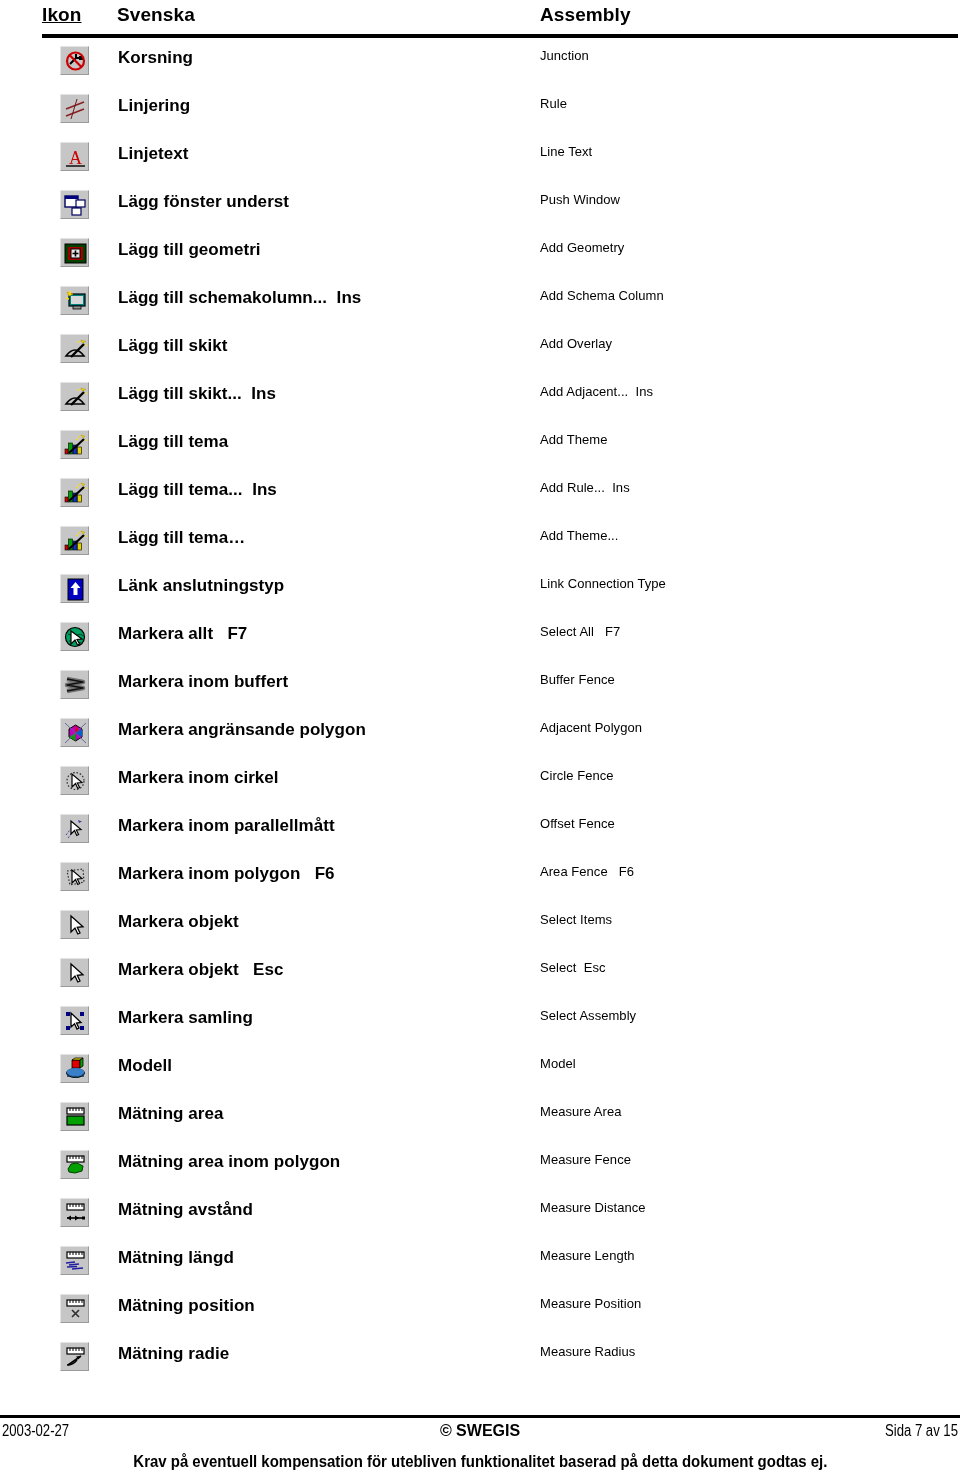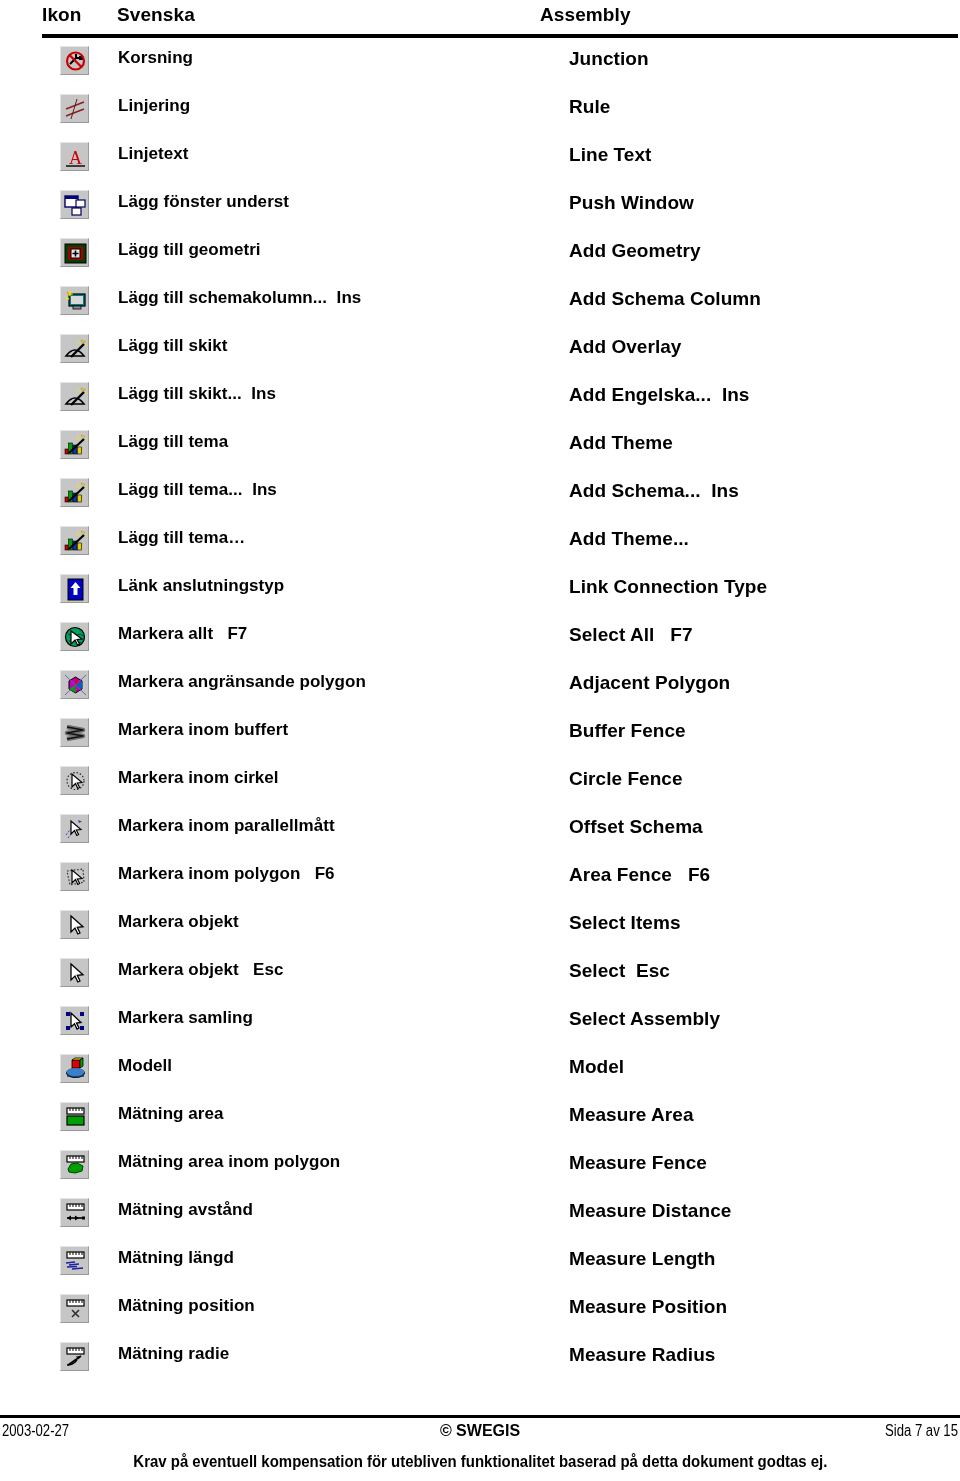--- a/index.html
+++ b/index.html
@@ -31,20 +31,21 @@
     width: 960px;
     height: 40px;
   }
   .hdr-icon {
     position: absolute;
     left: 42px;
     top: 4px;
     font-size: 19px;
     font-weight: bold;
     letter-spacing: 0.1px;
+    text-decoration: underline;
   }
   .hdr-sv {
     position: absolute;
     left: 105px;
     top: 4px;
     font-size: 19px;
     font-weight: bold;
     letter-spacing: 0.1px;
     margin-left: 12px;
   }
@@ -88,24 +89,24 @@
     position: absolute;
     left: 118px;
     top: 4px;
     font-size: 17px;
     font-weight: bold;
     white-space: pre;
     letter-spacing: 0.05px;
   }
   .cell-en {
     position: absolute;
-    left: 569px;
+    left: 540px;
     top: 4px;
-    font-size: 19px;
-    font-weight: bold;
+    font-size: 13px;
+    font-weight: normal;
     white-space: pre;
     letter-spacing: 0.05px;
   }
 
   
   .tbtn {
     width: 29px;
     height: 29px;
     background: #c6c6c6;
     border-top: 1px solid #e4e4e4;
@@ -293,21 +294,21 @@
           <div class="tbtn">
             <svg width="25" height="25" viewBox="0 0 25 25">
       <path d="M3 19 Q12 7 21 19 Z" fill="none" stroke="#000" stroke-width="1.6"></path>
       <line x1="8" y1="20" x2="21" y2="7" stroke="#000" stroke-width="2.4"></line>
       <path d="M18 3 l1.5 3 l3 -1.5 l-3 -1 z" fill="#ffe000" stroke="#b09000" stroke-width="0.6"></path>
       <path d="M15 4 l0.6 2 M22 8 l2 0.4" stroke="#ffe000" stroke-width="1.2"></path>
     </svg>
           </div>
         </div>
         <div class="cell-sv">Lägg till skikt...  Ins</div>
-        <div class="cell-en">Add Engelska...  Ins</div>
+        <div class="cell-en">Add Adjacent...  Ins</div>
       </div>
       <div class="row">
         <div class="cell-icon">
           <div class="tbtn">
             <svg width="25" height="25" viewBox="0 0 25 25">
       <rect x="2" y="16" width="3" height="5" fill="#d00000" stroke="#000" stroke-width="0.6"></rect>
       <rect x="5.5" y="10" width="4" height="11" fill="#00a000" stroke="#000" stroke-width="0.6"></rect>
       <rect x="10" y="12" width="4" height="9" fill="#1030c0" stroke="#000" stroke-width="0.6"></rect>
       <rect x="14.5" y="14" width="4" height="7" fill="#e0d000" stroke="#000" stroke-width="0.6"></rect>
       <line x1="6" y1="20" x2="21" y2="6" stroke="#000" stroke-width="2.2"></line>
@@ -327,21 +328,21 @@
       <rect x="5.5" y="10" width="4" height="11" fill="#00a000" stroke="#000" stroke-width="0.6"></rect>
       <rect x="10" y="12" width="4" height="9" fill="#1030c0" stroke="#000" stroke-width="0.6"></rect>
       <rect x="14.5" y="14" width="4" height="7" fill="#e0d000" stroke="#000" stroke-width="0.6"></rect>
       <line x1="6" y1="20" x2="21" y2="6" stroke="#000" stroke-width="2.2"></line>
       <path d="M18 2 l1.3 2.6 l2.6 -1.3 l-2.6 -0.9 z" fill="#ffe000" stroke="#b09000" stroke-width="0.5"></path>
       <path d="M15 3 l0.5 2 M22 7 l2 0.4 M13 6 l1.6 0.7" stroke="#ffe000" stroke-width="1.1"></path>
     </svg>
           </div>
         </div>
         <div class="cell-sv">Lägg till tema...  Ins</div>
-        <div class="cell-en">Add Schema...  Ins</div>
+        <div class="cell-en">Add Rule...  Ins</div>
       </div>
       <div class="row">
         <div class="cell-icon">
           <div class="tbtn">
             <svg width="25" height="25" viewBox="0 0 25 25">
       <rect x="2" y="16" width="3" height="5" fill="#d00000" stroke="#000" stroke-width="0.6"></rect>
       <rect x="5.5" y="10" width="4" height="11" fill="#00a000" stroke="#000" stroke-width="0.6"></rect>
       <rect x="10" y="12" width="4" height="9" fill="#1030c0" stroke="#000" stroke-width="0.6"></rect>
       <rect x="14.5" y="14" width="4" height="7" fill="#e0d000" stroke="#000" stroke-width="0.6"></rect>
       <line x1="6" y1="20" x2="21" y2="6" stroke="#000" stroke-width="2.2"></line>
@@ -376,67 +377,67 @@
     </svg>
           </div>
         </div>
         <div class="cell-sv">Markera allt   F7</div>
         <div class="cell-en">Select All   F7</div>
       </div>
       <div class="row">
         <div class="cell-icon">
           <div class="tbtn">
             <svg width="25" height="25" viewBox="0 0 25 25">
+      <path d="M4 6 L20 9 L4 12 L20 15 L4 18" fill="none" stroke="#707070" stroke-width="4.5" stroke-linejoin="round"></path>
+      <path d="M4 6 L20 9 L4 12 L20 15 L4 18" fill="none" stroke="#101010" stroke-width="1.4" stroke-linejoin="round"></path>
+    </svg>
+          </div>
+        </div>
+        <div class="cell-sv">Markera inom buffert</div>
+        <div class="cell-en">Buffer Fence</div>
+      </div>
+      <div class="row">
+        <div class="cell-icon">
+          <div class="tbtn">
+            <svg width="25" height="25" viewBox="0 0 25 25">
       <path d="M12.5 4 L19 8 L19 16 L12.5 20 L6 16 L6 8 Z" fill="#c000c0" stroke="#000" stroke-width="1"></path>
       <path d="M12.5 4 L12.5 12 L19 16 Z" fill="#e00000"></path>
       <path d="M12.5 12 L19 8 L19 16 Z" fill="#0060d0"></path>
       <path d="M12.5 12 L6 16 L12.5 20 Z" fill="#00a000"></path>
       <path d="M12.5 12 L2 2 M12.5 12 L23 2 M12.5 12 L2 22 M12.5 12 L23 22" stroke="#6060a0" stroke-width="0.9"></path>
     </svg>
           </div>
         </div>
         <div class="cell-sv">Markera angränsande polygon</div>
         <div class="cell-en">Adjacent Polygon</div>
       </div>
       <div class="row">
         <div class="cell-icon">
           <div class="tbtn">
             <svg width="25" height="25" viewBox="0 0 25 25">
-      <path d="M4 6 L20 9 L4 12 L20 15 L4 18" fill="none" stroke="#707070" stroke-width="4.5" stroke-linejoin="round"></path>
-      <path d="M4 6 L20 9 L4 12 L20 15 L4 18" fill="none" stroke="#101010" stroke-width="1.4" stroke-linejoin="round"></path>
-    </svg>
-          </div>
-        </div>
-        <div class="cell-sv">Markera inom buffert</div>
-        <div class="cell-en">Buffer Fence</div>
-      </div>
-      <div class="row">
-        <div class="cell-icon">
-          <div class="tbtn">
-            <svg width="25" height="25" viewBox="0 0 25 25">
       <circle cx="12.5" cy="12" r="8.5" fill="none" stroke="#303030" stroke-width="1.2" stroke-dasharray="1.6 1.8"></circle>
       <path d="M9 5 L9 18 L12.5 14.5 L14.8 19.5 L16.6 18.6 L14.3 14 L19 13.5 Z" fill="#ffffff" stroke="#000" stroke-width="1.2"></path>
     </svg>
           </div>
         </div>
         <div class="cell-sv">Markera inom cirkel</div>
         <div class="cell-en">Circle Fence</div>
       </div>
       <div class="row">
         <div class="cell-icon">
           <div class="tbtn">
             <svg width="25" height="25" viewBox="0 0 25 25">
       <path d="M3 18 L10 9 M5 21 L12 12" stroke="#4040a0" stroke-width="1" stroke-dasharray="2 1.5"></path>
       <path d="M8 4 L8 17 L11.5 13.5 L13.8 18.5 L15.6 17.6 L13.3 13 L18 12.5 Z" fill="#ffffff" stroke="#000" stroke-width="1.2"></path>
       <path d="M15 3 l1 3 l3 -1.5 z" fill="#4040a0"></path>
     </svg>
           </div>
         </div>
         <div class="cell-sv">Markera inom parallellmått</div>
-        <div class="cell-en">Offset Schema</div>
+        <div class="cell-en">Offset Fence</div>
       </div>
       <div class="row">
         <div class="cell-icon">
           <div class="tbtn">
             <svg width="25" height="25" viewBox="0 0 25 25">
       <path d="M4 6 L20 4 L21 17 L7 20 Z" fill="none" stroke="#303030" stroke-width="1.2" stroke-dasharray="1.6 1.8"></path>
       <path d="M9 5 L9 18 L12.5 14.5 L14.8 19.5 L16.6 18.6 L14.3 14 L19 13.5 Z" fill="#ffffff" stroke="#000" stroke-width="1.2"></path>
     </svg>
           </div>
         </div>

